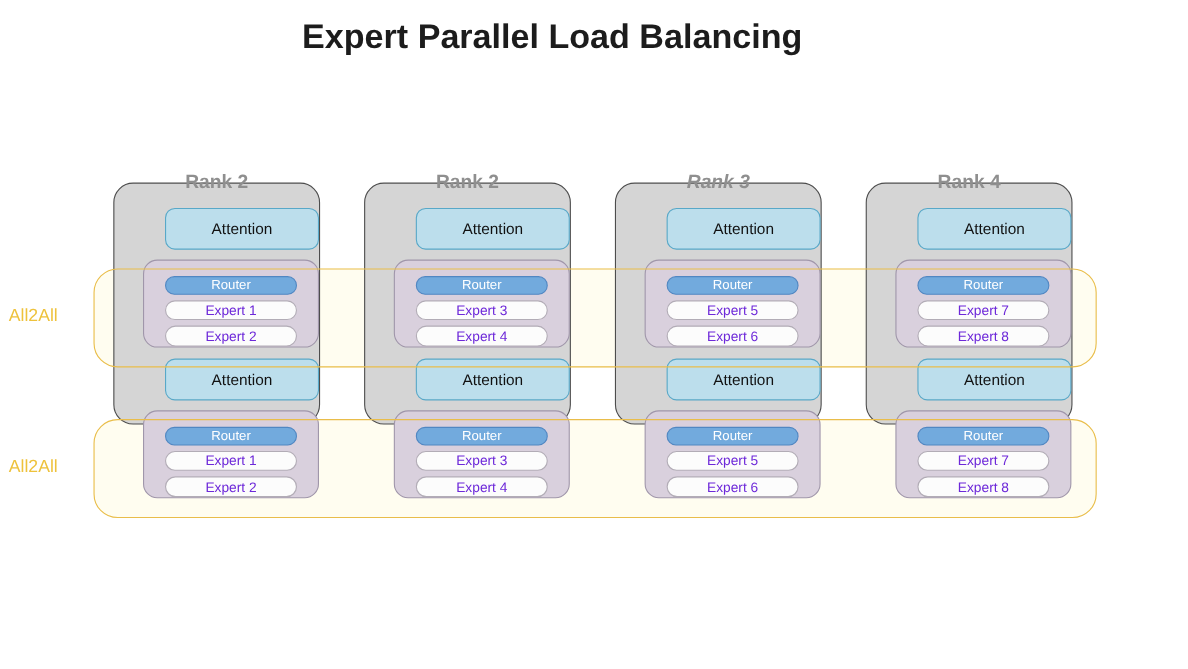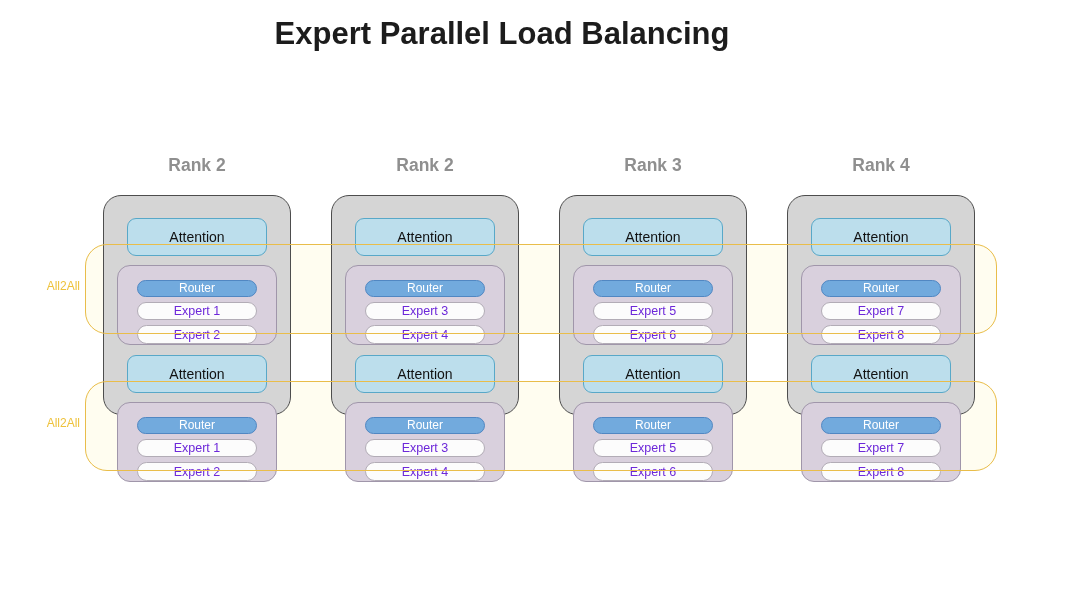--- a/index.html
+++ b/index.html
@@ -25,31 +25,31 @@
   .canvas{position:relative;width:1080px;height:608px;background:#ffffff;overflow:hidden;}
   .title{position:absolute;top:16px;left:0;width:1004px;text-align:center;
     font-size:31px;font-weight:700;color:var(--title-color);}
   
   .band-fill{position:absolute;left:85px;width:912px;height:90px;border-radius:22px;
     background:var(--band-fill);z-index:0;}
   .band-border{position:absolute;left:85px;width:912px;height:90px;border-radius:22px;
     border:1.5px solid var(--band-border);background:transparent;z-index:3;pointer-events:none;}
   .band-pos-1{top:244px;}
   .band-pos-2{top:381px;}
-  .all2all-label{position:absolute;left:8px;width:72px;text-align:right;
-    font-size:12px;color:var(--all2all-text);z-index:3;}
+  .all2all-label{position:absolute;left:8px;width:72px;text-align:left;
+    font-size:16px;color:var(--all2all-text);z-index:3;}
   .all2all-pos-1{top:279px;}
   .all2all-pos-2{top:416px;}
   .rank-label{position:absolute;top:155px;width:188px;text-align:center;
     font-size:17.5px;font-weight:700;color:var(--rank-label-color);z-index:2;}
-  .column{position:absolute;top:195px;width:188px;height:220px;z-index:1;
+  .column{position:absolute;top:166px;width:188px;height:220px;z-index:1;
     background:var(--column-fill);border:1.5px solid var(--column-border);border-radius:18px;
-    display:flex;flex-direction:column;align-items:center;padding-top:22px;}
+    display:flex;flex-direction:column;align-items:flex-end;padding-top:22px;}
   .col-1{left:103px;} .col-2{left:331px;} .col-3{left:559px;} .col-4{left:787px;}
-  .lbl-1{left:103px;} .lbl-2{left:331px;} .lbl-3{left:559px;} .lbl-4{left:787px;}
+  .lbl-1{left:103px;} .lbl-2{left:331px;} .lbl-3{left:559px;font-style:italic;} .lbl-4{left:787px;}
   .attn{width:140px;height:38px;flex:0 0 auto;border-radius:9px;
     background:var(--attention-fill);border:1.5px solid var(--attention-border);
     display:flex;align-items:center;justify-content:center;
     font-size:14px;color:#111;}
   .moe{width:160px;height:80px;flex:0 0 auto;margin-top:9px;border-radius:13px;
     background:var(--moe-fill);border:1.5px solid var(--moe-border);
     display:flex;flex-direction:column;align-items:center;padding-top:14px;gap:5px;}
   .moe + .attn{margin-top:10px;}
   .router{width:120px;height:18px;border-radius:10px;
     background:var(--router-fill);border:1px solid var(--router-border);

